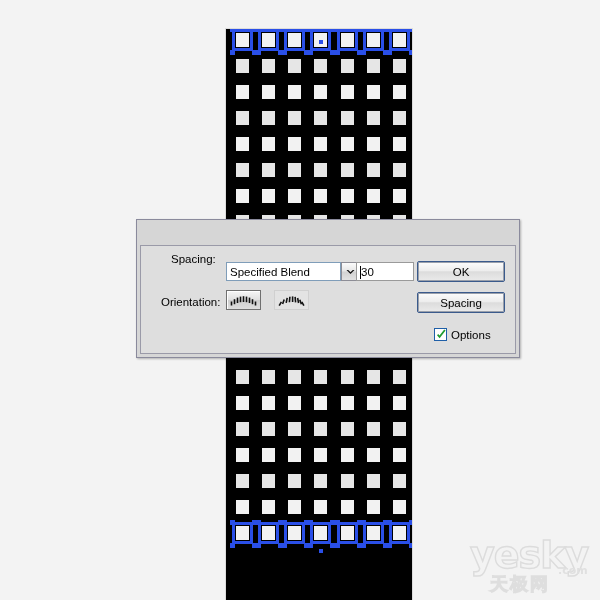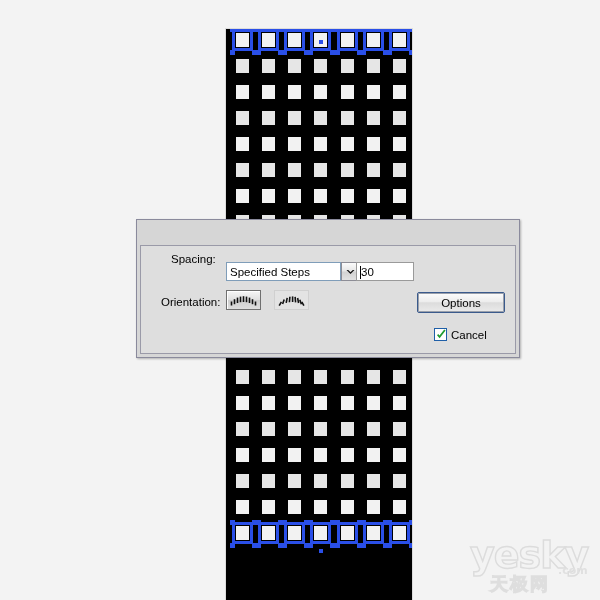--- a/index.html
+++ b/index.html
@@ -545,21 +545,21 @@
 </div>
 
 <div id="dialog">
 
 
   <div id="dlg-body">
 
     <div class="lbl" id="spacing-label">Spacing:</div>
 
     <div id="spacing-select">
-      <span id="spacing-select-text">Specified Steps</span>
+      <span id="spacing-select-text">Specified Blend</span>
     </div>
     <div id="spacing-arrow">
       <svg width="9" height="6" viewBox="0 0 9 6">
           <path d="M0.5 1 L4.5 5 L8.5 1 L6.8 1 L4.5 3.3 L2.2 1 Z" fill="#101010"></path>
         </svg>
     </div>
 
     <div id="steps-input">
       <span id="steps-value">30</span>
       <span id="caret"></span>
@@ -592,25 +592,26 @@
           <path d="M11.4 8.2 L11.9 2.8"></path>
           <path d="M14.6 8.0 L14.6 2.4"></path>
           <path d="M17.6 8.4 L17.1 2.9"></path>
           <path d="M20.6 9.0 L19.6 4.0"></path>
           <path d="M23.4 10.2 L21.8 5.7"></path>
           <path d="M25.9 11.6 L23.8 7.9"></path>
         </g>
       </svg>
     </div>
 
-    <div class="dlg-btn" id="cancel-button">Options</div>
+    <div class="dlg-btn" id="ok-button">OK</div>
+    <div class="dlg-btn" id="cancel-button">Spacing</div>
 
     <div id="preview-row">
       <div id="preview-checkbox">
         <svg width="11" height="12" viewBox="0 0 11 12">
           <path d="M1 6.2 L3.6 9.2 L9.6 1.4 L8.2 0.6 L3.5 6.6 L2.2 5.0 Z" fill="#1f9c2f"></path>
         </svg>
       </div>
-      <span id="preview-label">Cancel</span>
+      <span id="preview-label">Options</span>
     </div>
 
   </div>
 </div>
 
 </body></html>

